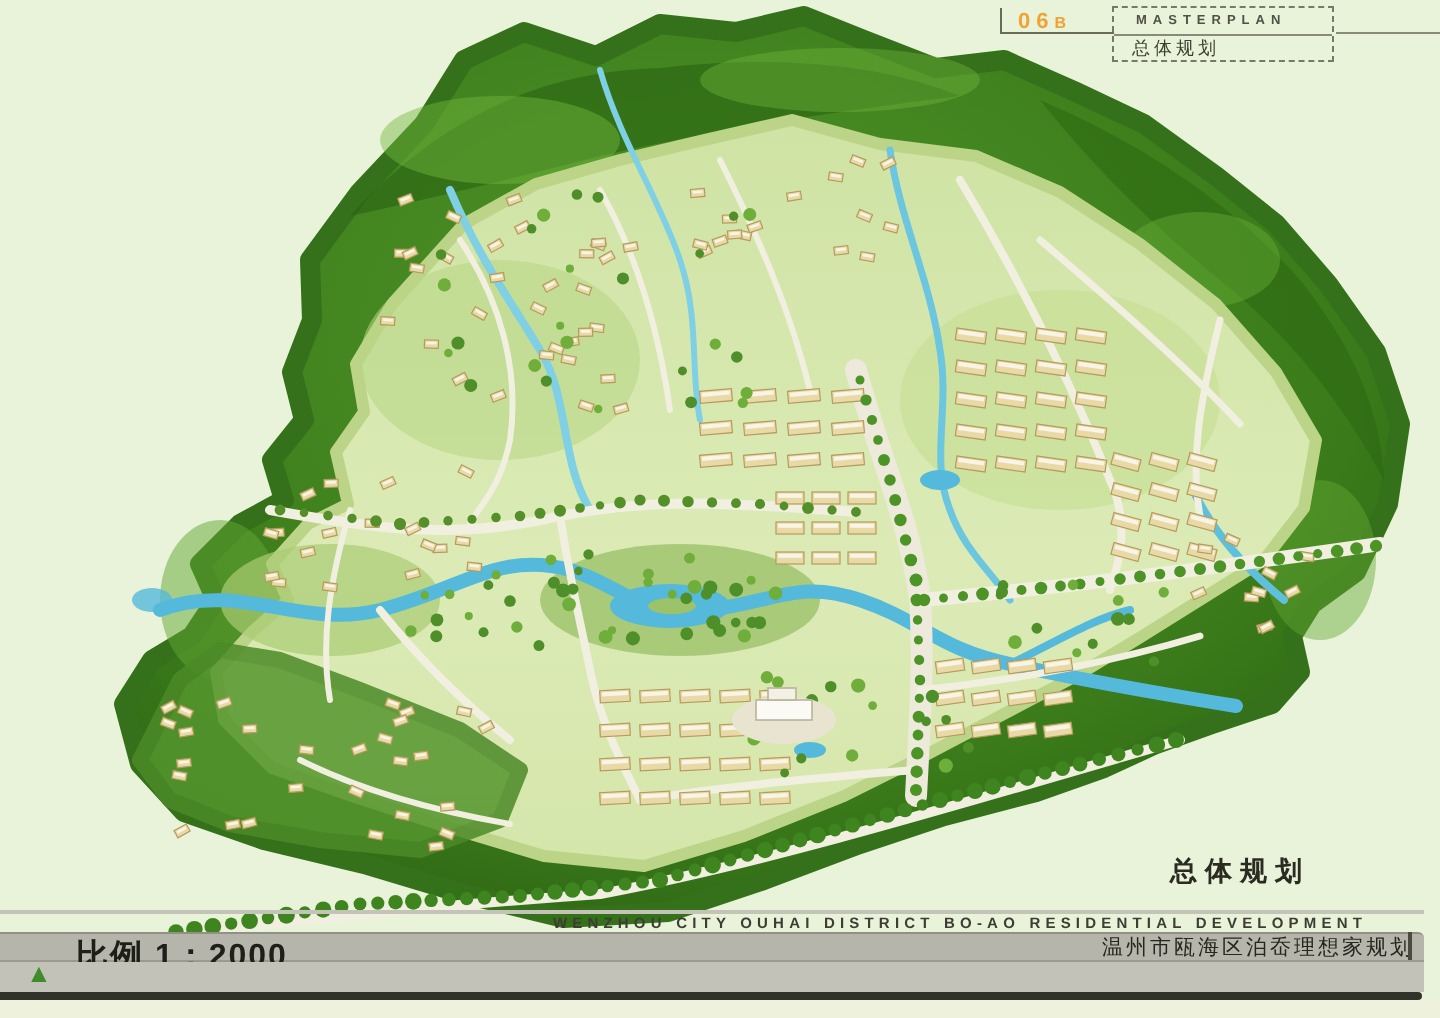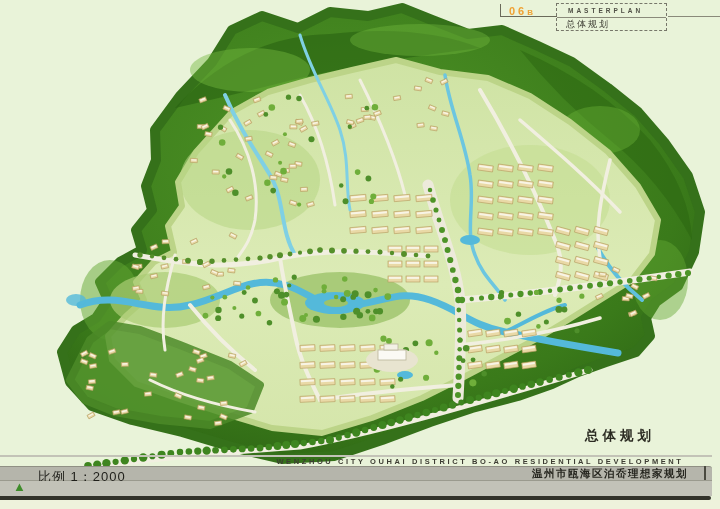--- a/index.html
+++ b/index.html
@@ -31,23 +31,23 @@
     letter-spacing:4px;color:#2b2b22;}
 
   
   .bn-line1{left:0;top:455px;width:712px;height:1.5px;background:#c3c3b7;}
   .bn-en{left:260px;top:456.5px;width:440px;height:10px;line-height:10px;
     text-align:center;font-size:7.5px;font-weight:bold;letter-spacing:2.6px;
     color:#3d3d33;white-space:nowrap;}
   .bn-strip1{left:0;top:466px;width:712px;height:14.5px;background:#b5b5ab;
     border-top:1px solid #909084;border-bottom:1px solid #9a9a8e;
     box-sizing:border-box;border-radius:0 3px 0 0;}
-  .bn-scale{left:38px;top:467.5px;font-size:13px;font-weight:normal;
+  .bn-scale{left:38px;top:467.5px;font-size:16px;font-weight:bold;
     letter-spacing:1px;color:#1f1f1a;text-align:center;}
-  .bn-zh{right:32px;top:467px;font-size:10.5px;font-weight:bold;
+  .bn-zh{right:13px;top:467px;font-size:10.5px;font-weight:normal;
     letter-spacing:1.5px;color:#26261f;}
   .bn-tick{left:704px;top:466px;width:2px;height:14px;background:#4a4a40;}
   .bn-strip2{left:0;top:480.5px;width:712px;height:15.5px;background:#c2c2b8;}
   .bn-north{left:13px;top:479px;font-size:13px;color:#3e8c2a;line-height:15px;}
   .bn-bar{left:0;top:496px;width:711px;height:3.5px;background:#32322a;
     border-radius:0 3px 3px 0;}
   .bn-bottom{left:0;top:500px;width:720px;height:9px;background:#eef2dc;}
 </style>
 </head>
 <body>

